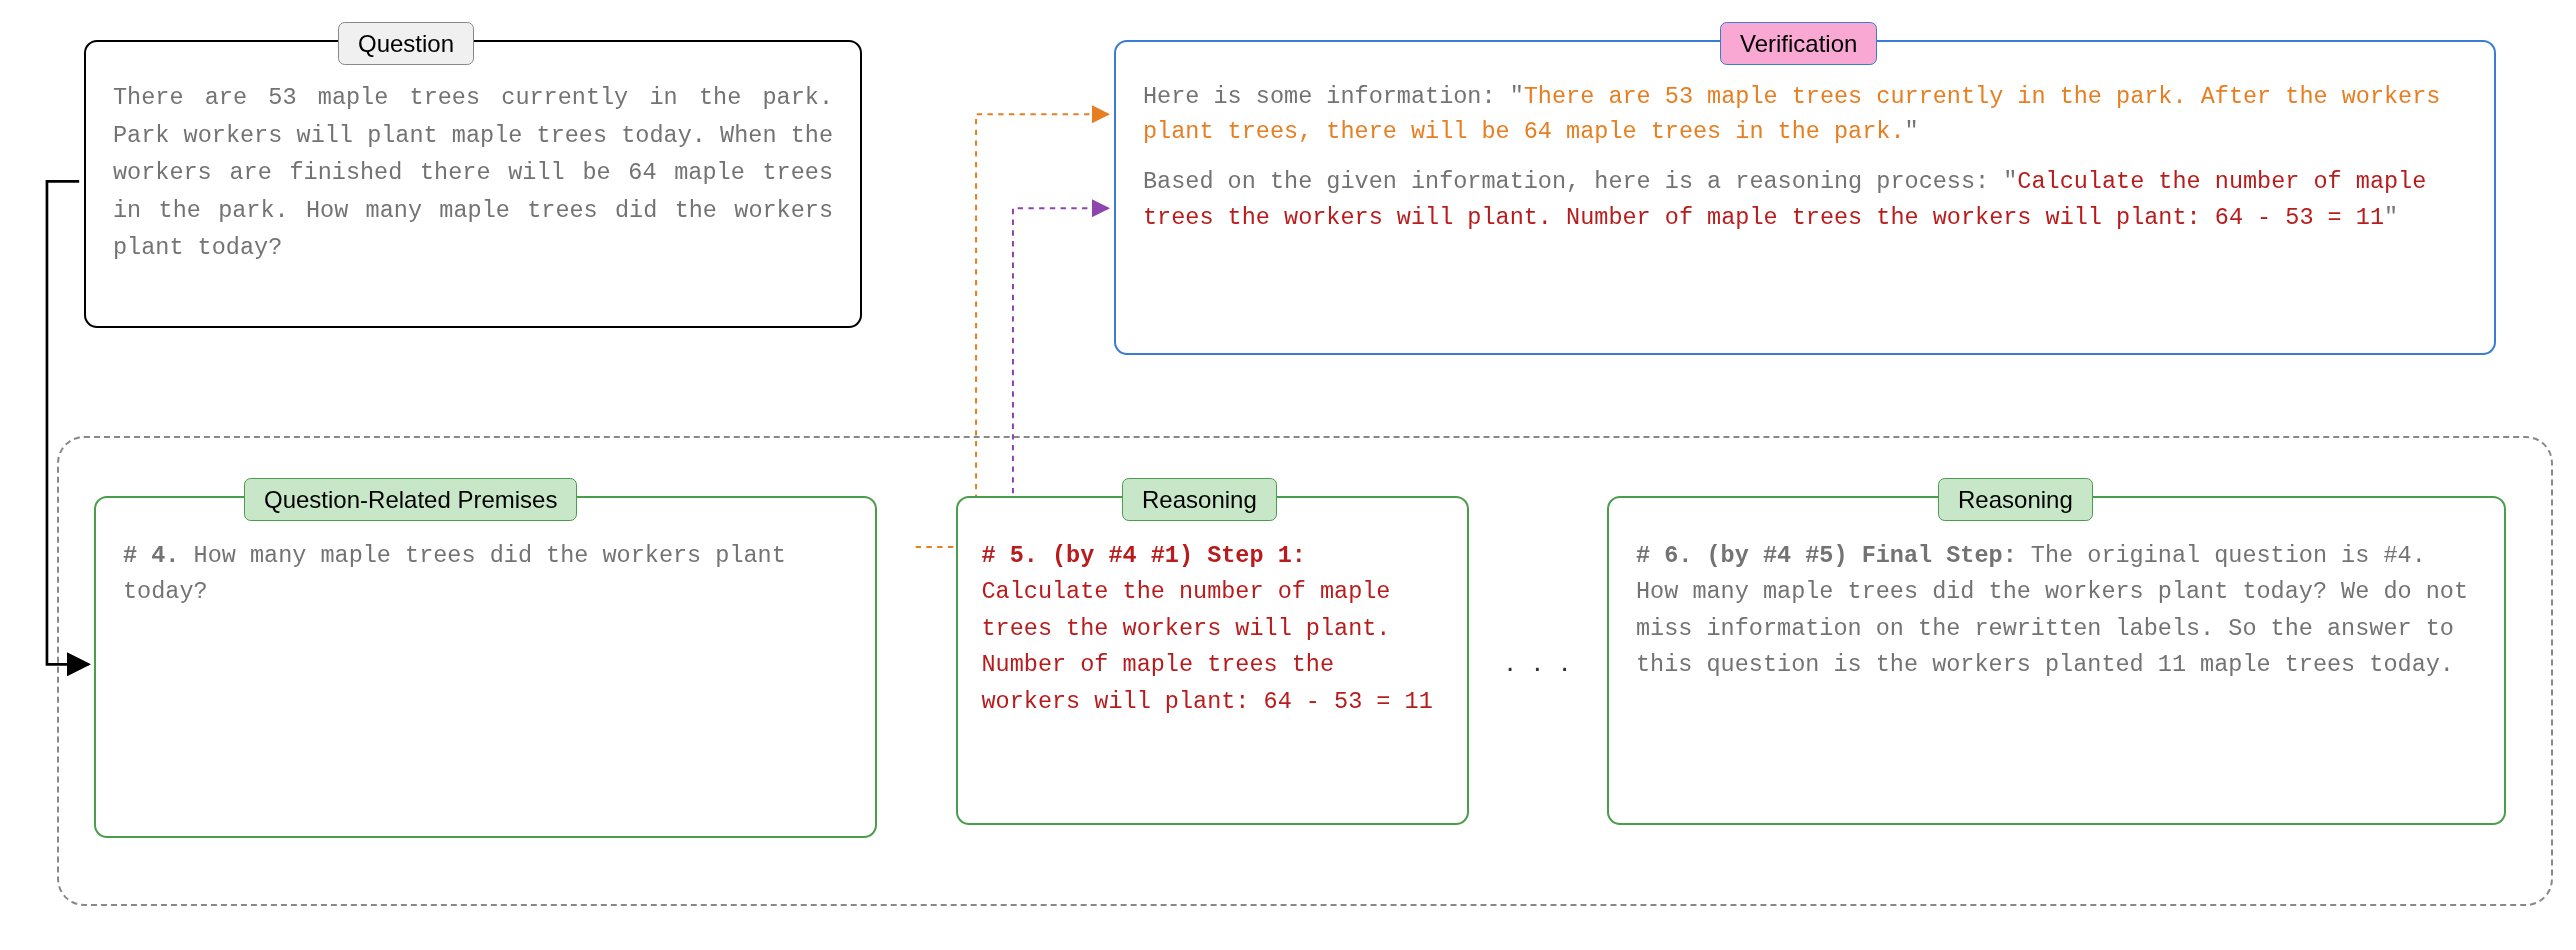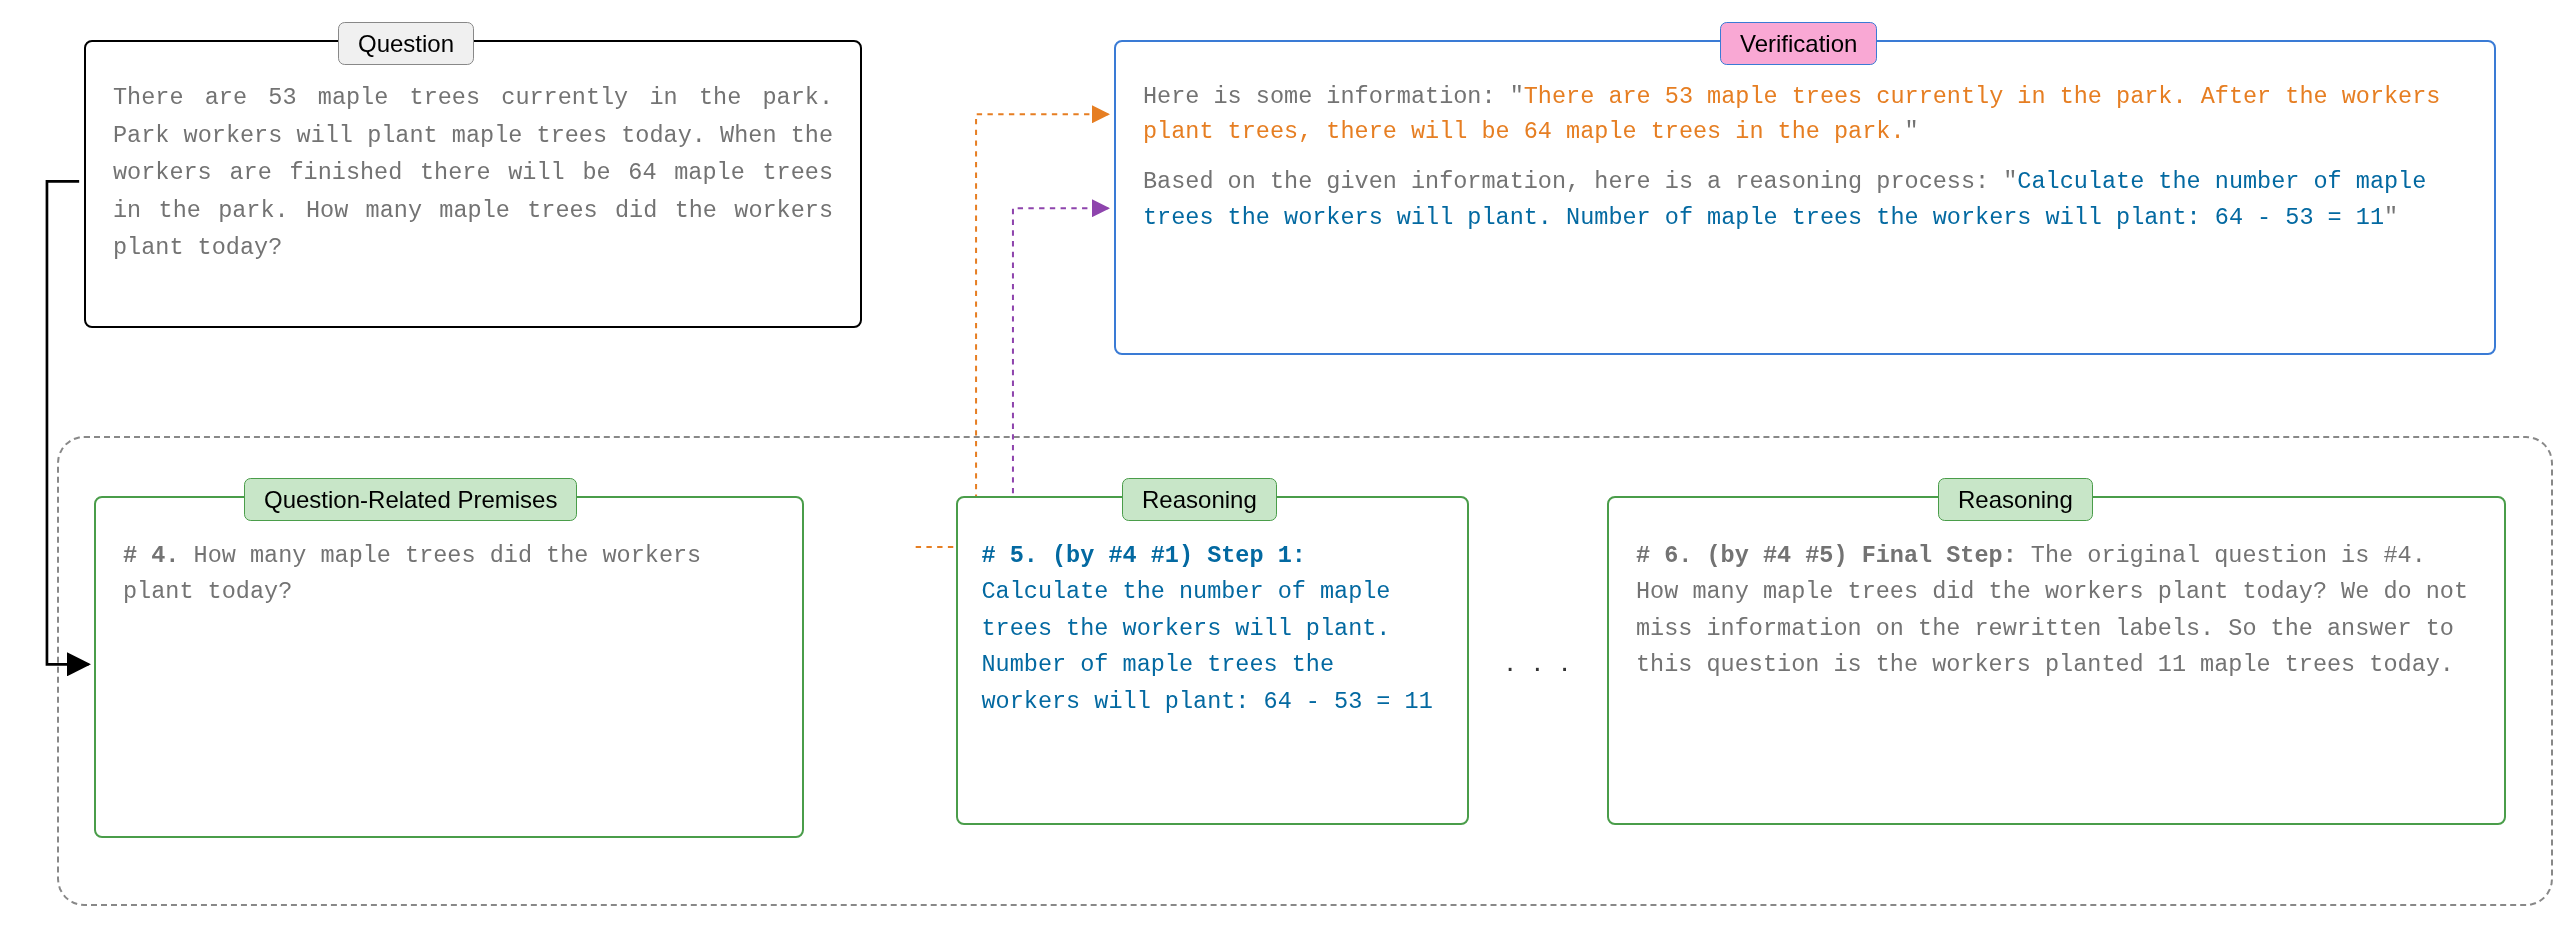--- a/index.html
+++ b/index.html
@@ -12,21 +12,21 @@
   font-family: Arial, sans-serif;
   background: #ffffff;
   width: 2576px;
   height: 951px;
   position: relative;
 }
 
 .box {
   position: absolute;
   border: 2px solid;
-  border-radius: 8px;
+  border-radius: 13px;
   background: #ffffff;
 }
 
 .box-label {
   position: absolute;
   top: -20px;
   padding: 6.7px 19px;
   border-radius: 6.7px;
   font-size: 24px;
   font-weight: 400;
@@ -61,21 +61,21 @@
 .verification-label {
   background: #f9a8d4;
   border: 1.3px solid #3a7bd5;
   left: 604px;
 }
 
 .premises-box {
   border-color: #4a9d4a;
   left: 94px;
   top: 496px;
-  width: 710px;
+  width: 783px;
   height: 342px;
   padding: 40px 27px 20px 27px;
 }
 
 .premises-label {
   background: #c8e6c8;
   border: 1.3px solid #4a9d4a;
   left: 148px;
 }
 
@@ -130,21 +130,21 @@
   font-family: "Courier New", monospace;
   font-size: 23.5px;
   line-height: 1.55;
 }
 
 .orange {
   color: #e67e22;
 }
 
 .purple {
-  color: #0369a1;
+  color: #b91c1c;
 }
 
 .black {
   color: #737373;
 }
 
 .bold {
   font-weight: bold;
 }
 

